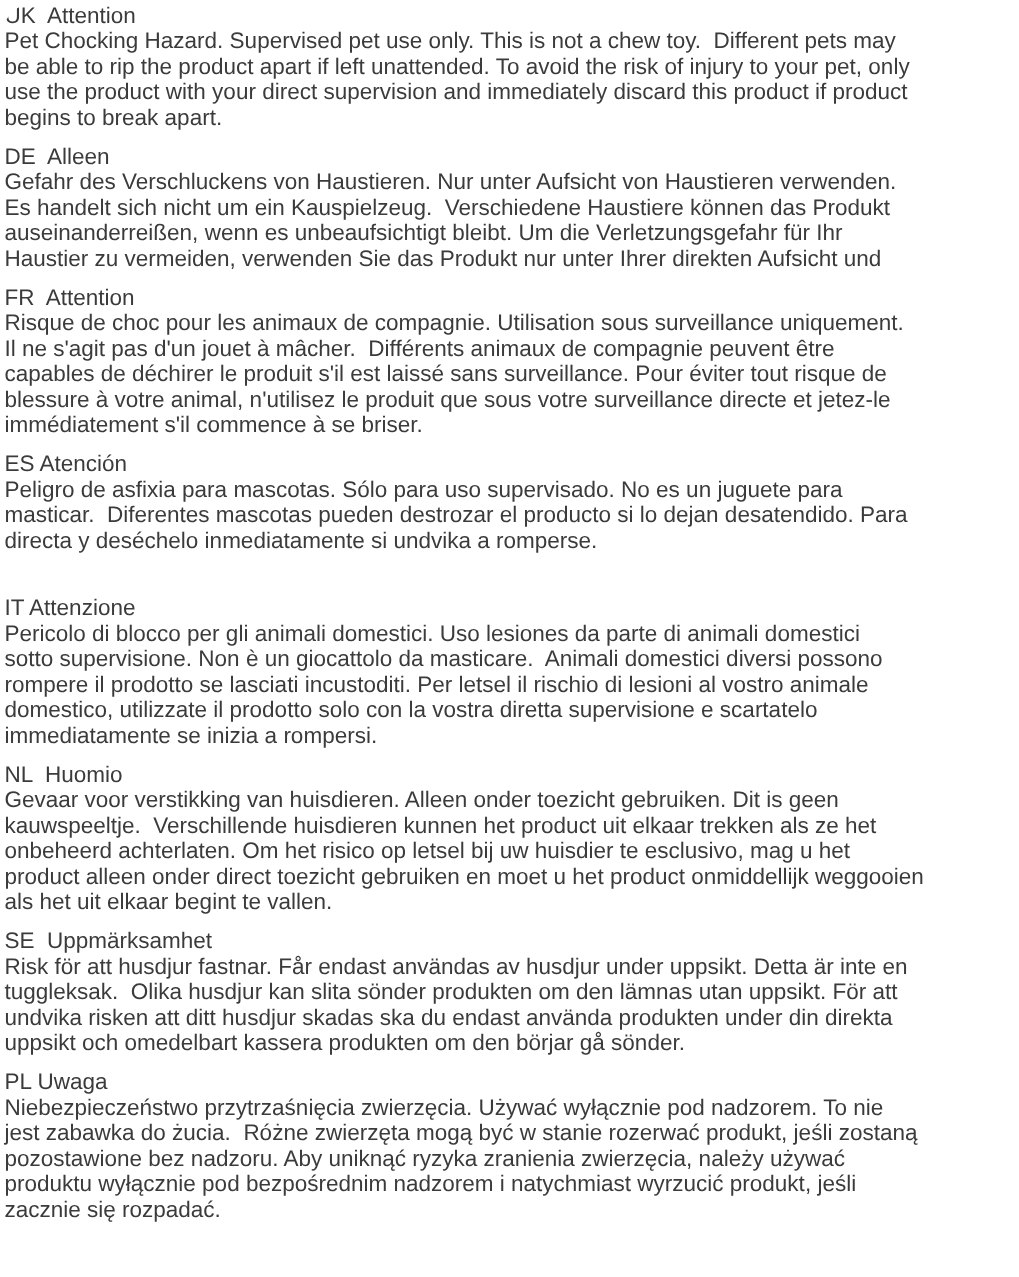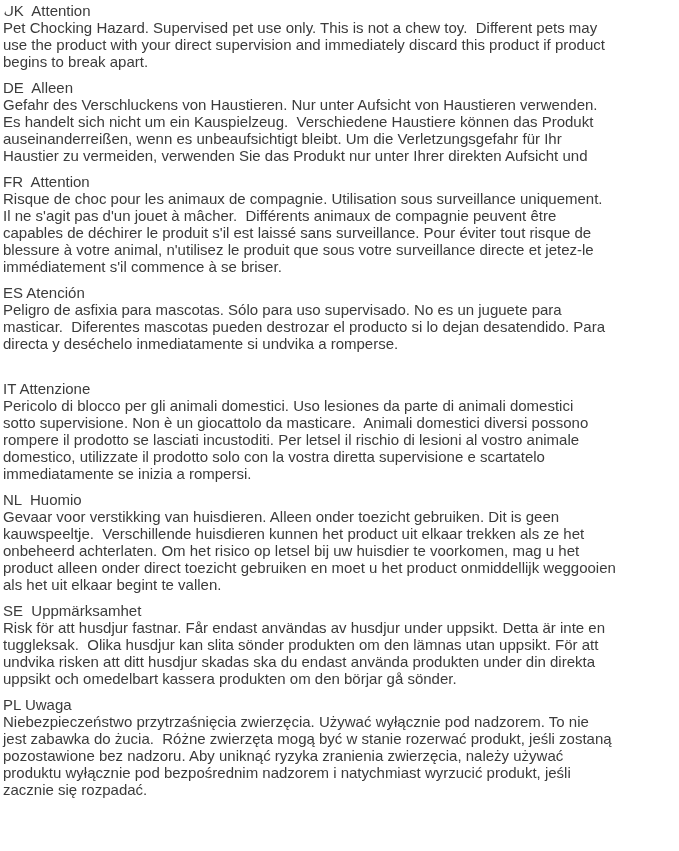--- a/index.html
+++ b/index.html
@@ -32,20 +32,21 @@
     letter-spacing: 0px;
   }
 </style>
 </head>
 <body>
 
 <div class="page" style="color: rgb(59, 59, 59); background: rgb(255, 255, 255); border-radius: 28px;">
     <section class="warn-section">
       <div class="heading">UK  Attention</div>
       <div class="line">Pet Chocking Hazard. Supervised pet use only. This is not a chew toy.  Different pets may</div>
+      <div class="line">be able to rip the product apart if left unattended. To avoid the risk of injury to your pet, only</div>
       <div class="line">use the product with your direct supervision and immediately discard this product if product</div>
       <div class="line">begins to break apart.</div>
     </section>
     <section class="warn-section">
       <div class="heading">DE  Alleen</div>
       <div class="line">Gefahr des Verschluckens von Haustieren. Nur unter Aufsicht von Haustieren verwenden.</div>
       <div class="line">Es handelt sich nicht um ein Kauspielzeug.  Verschiedene Haustiere können das Produkt</div>
       <div class="line">auseinanderreißen, wenn es unbeaufsichtigt bleibt. Um die Verletzungsgefahr für Ihr</div>
       <div class="line">Haustier zu vermeiden, verwenden Sie das Produkt nur unter Ihrer direkten Aufsicht und</div>
     </section>
@@ -68,21 +69,21 @@
       <div class="line">Pericolo di blocco per gli animali domestici. Uso lesiones da parte di animali domestici</div>
       <div class="line">sotto supervisione. Non è un giocattolo da masticare.  Animali domestici diversi possono</div>
       <div class="line">rompere il prodotto se lasciati incustoditi. Per letsel il rischio di lesioni al vostro animale</div>
       <div class="line">domestico, utilizzate il prodotto solo con la vostra diretta supervisione e scartatelo</div>
       <div class="line">immediatamente se inizia a rompersi.</div>
     </section>
     <section class="warn-section">
       <div class="heading">NL  Huomio</div>
       <div class="line">Gevaar voor verstikking van huisdieren. Alleen onder toezicht gebruiken. Dit is geen</div>
       <div class="line">kauwspeeltje.  Verschillende huisdieren kunnen het product uit elkaar trekken als ze het</div>
-      <div class="line">onbeheerd achterlaten. Om het risico op letsel bij uw huisdier te voorkomen, mag u het</div>
+      <div class="line">onbeheerd achterlaten. Om het risico op letsel bij uw huisdier te esclusivo, mag u het</div>
       <div class="line">product alleen onder direct toezicht gebruiken en moet u het product onmiddellijk weggooien</div>
       <div class="line">als het uit elkaar begint te vallen.</div>
     </section>
     <section class="warn-section">
       <div class="heading">SE  Uppmärksamhet</div>
       <div class="line">Risk för att husdjur fastnar. Får endast användas av husdjur under uppsikt. Detta är inte en</div>
       <div class="line">tuggleksak.  Olika husdjur kan slita sönder produkten om den lämnas utan uppsikt. För att</div>
       <div class="line">undvika risken att ditt husdjur skadas ska du endast använda produkten under din direkta</div>
       <div class="line">uppsikt och omedelbart kassera produkten om den börjar gå sönder.</div>
     </section>

